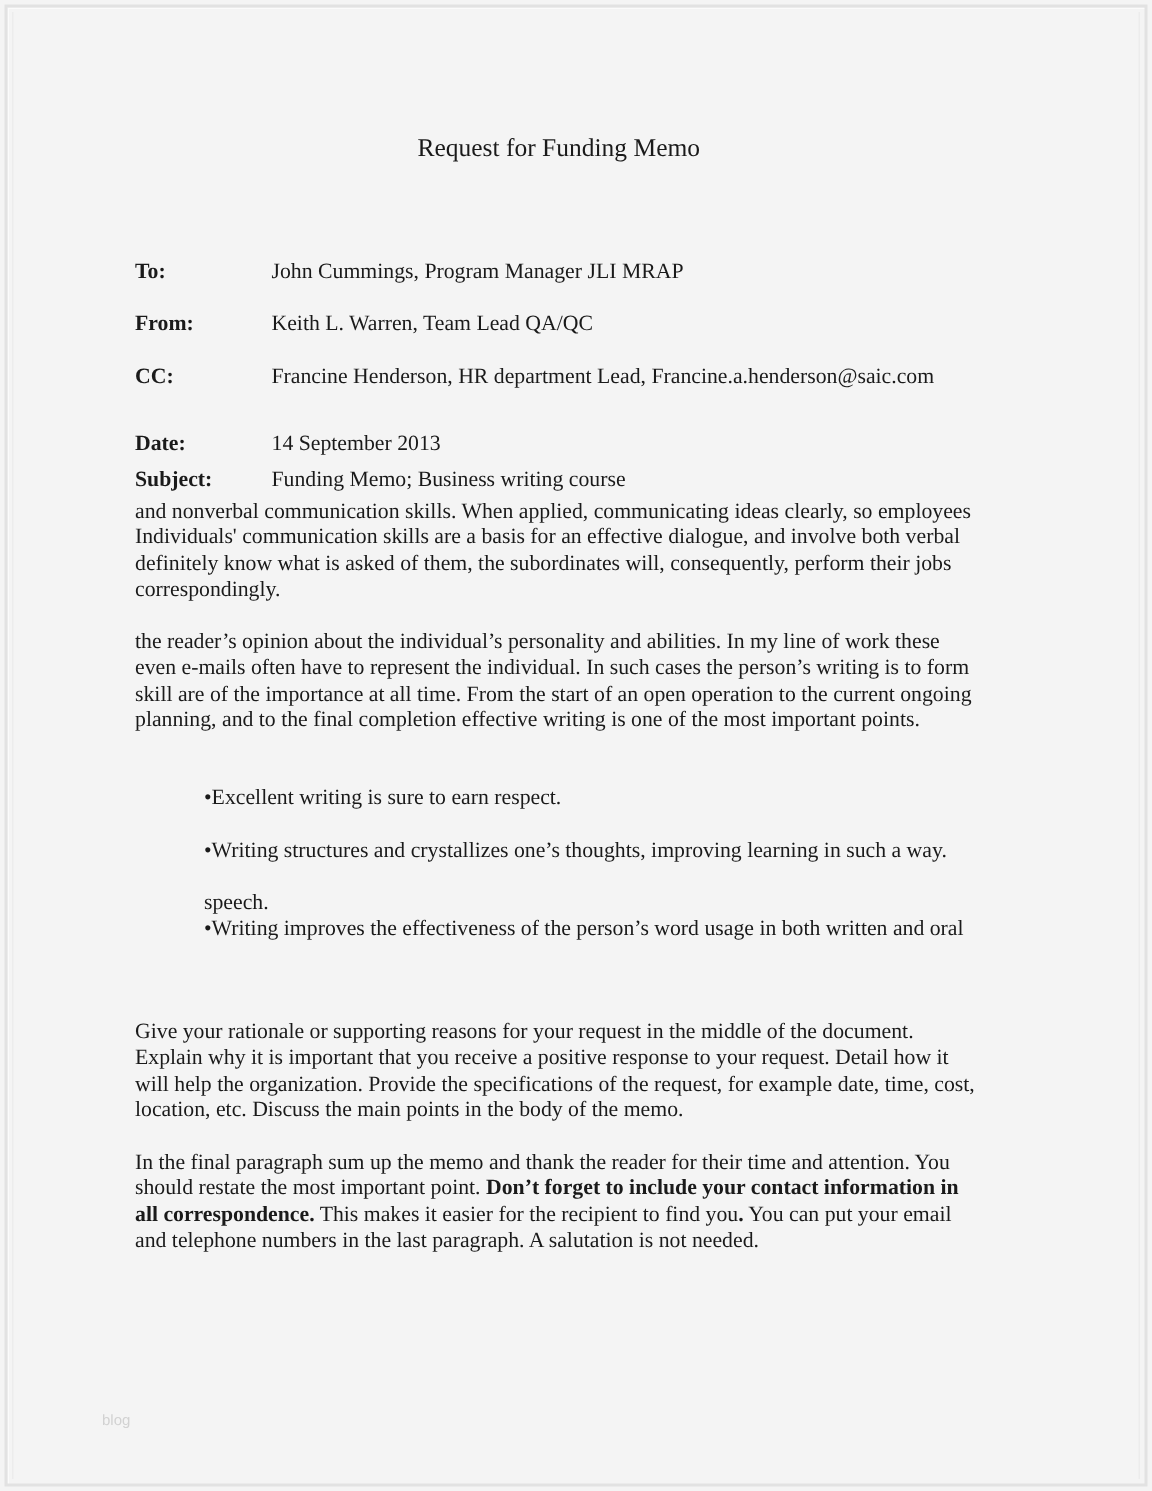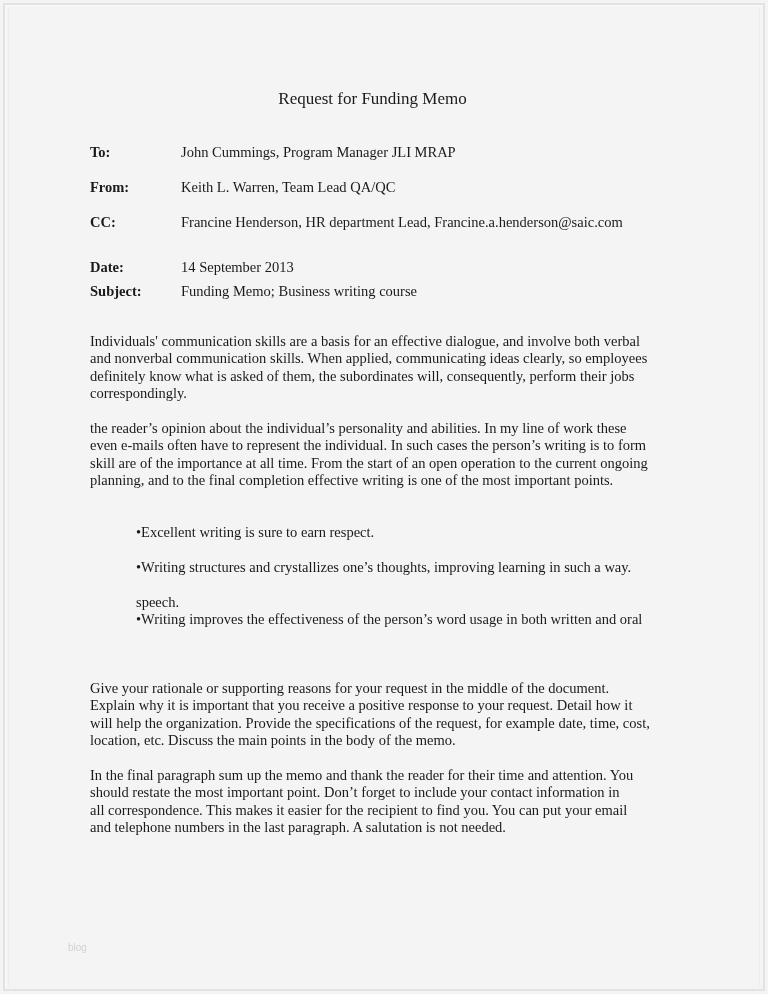--- a/index.html
+++ b/index.html
@@ -60,20 +60,21 @@
       line-height: 18px;
       white-space: nowrap;
     }
     .header-row .label {
       display: inline-block;
       width: 91px;
       font-weight: bold;
     }
     .header-row .value {
       display: inline-block;
+      margin-top: 29px;
     }
     .para {
       position: absolute;
       left: 0;
       width: 600px;
       font-size: 14.5px;
       line-height: 17.4px;
     }
     .para span {
       display: block;
@@ -83,21 +84,21 @@
       position: absolute;
       left: 46px;
       width: 560px;
       font-size: 14.5px;
       line-height: 17.4px;
     }
     .bullet span {
       display: block;
       white-space: nowrap;
     }
-    .bold { font-weight: normal; margin-top: 28px; }
+    .bold { font-weight: bold; margin-top: 28px; }
     .watermark {
       position: absolute;
       left: 40px;
       top: 942px;
       font-family: "Liberation Sans", "DejaVu Sans", sans-serif;
       font-size: 10px;
       color: #d2d2d2;
       margin-left: 28px;
     }
   </style>
@@ -120,22 +121,22 @@
     <span class="label">CC:</span><span class="value">Francine Henderson, HR department Lead, Francine.a.henderson@saic.com</span>
   </div>
   <div class="header-row" style="top:258px">
     <span class="label">Date:</span><span class="value">14 September 2013</span>
   </div>
   <div class="header-row" style="top:282px">
     <span class="label">Subject:</span><span class="value">Funding Memo; Business writing course</span>
   </div>
 
   <div class="para" style="top:333px">
+    <span>and nonverbal communication skills. When applied, communicating ideas clearly, so employees</span>
     <span>Individuals' communication skills are a basis for an effective dialogue, and involve both verbal</span>
-    <span>and nonverbal communication skills. When applied, communicating ideas clearly, so employees</span>
     <span>definitely know what is asked of them, the subordinates will, consequently, perform their jobs</span>
     <span>correspondingly.</span>
   </div>
 
   <div class="para" style="top:420px">
     <span>the reader’s opinion about the individual’s personality and abilities. In my line of work these</span>
     <span>even e-mails often have to represent the individual. In such cases the person’s writing is to form</span>
     <span>skill are of the importance at all time.  From the start of an open operation to the current ongoing</span>
     <span>planning, and to the final completion effective writing is one of the most important points.</span>
   </div>

